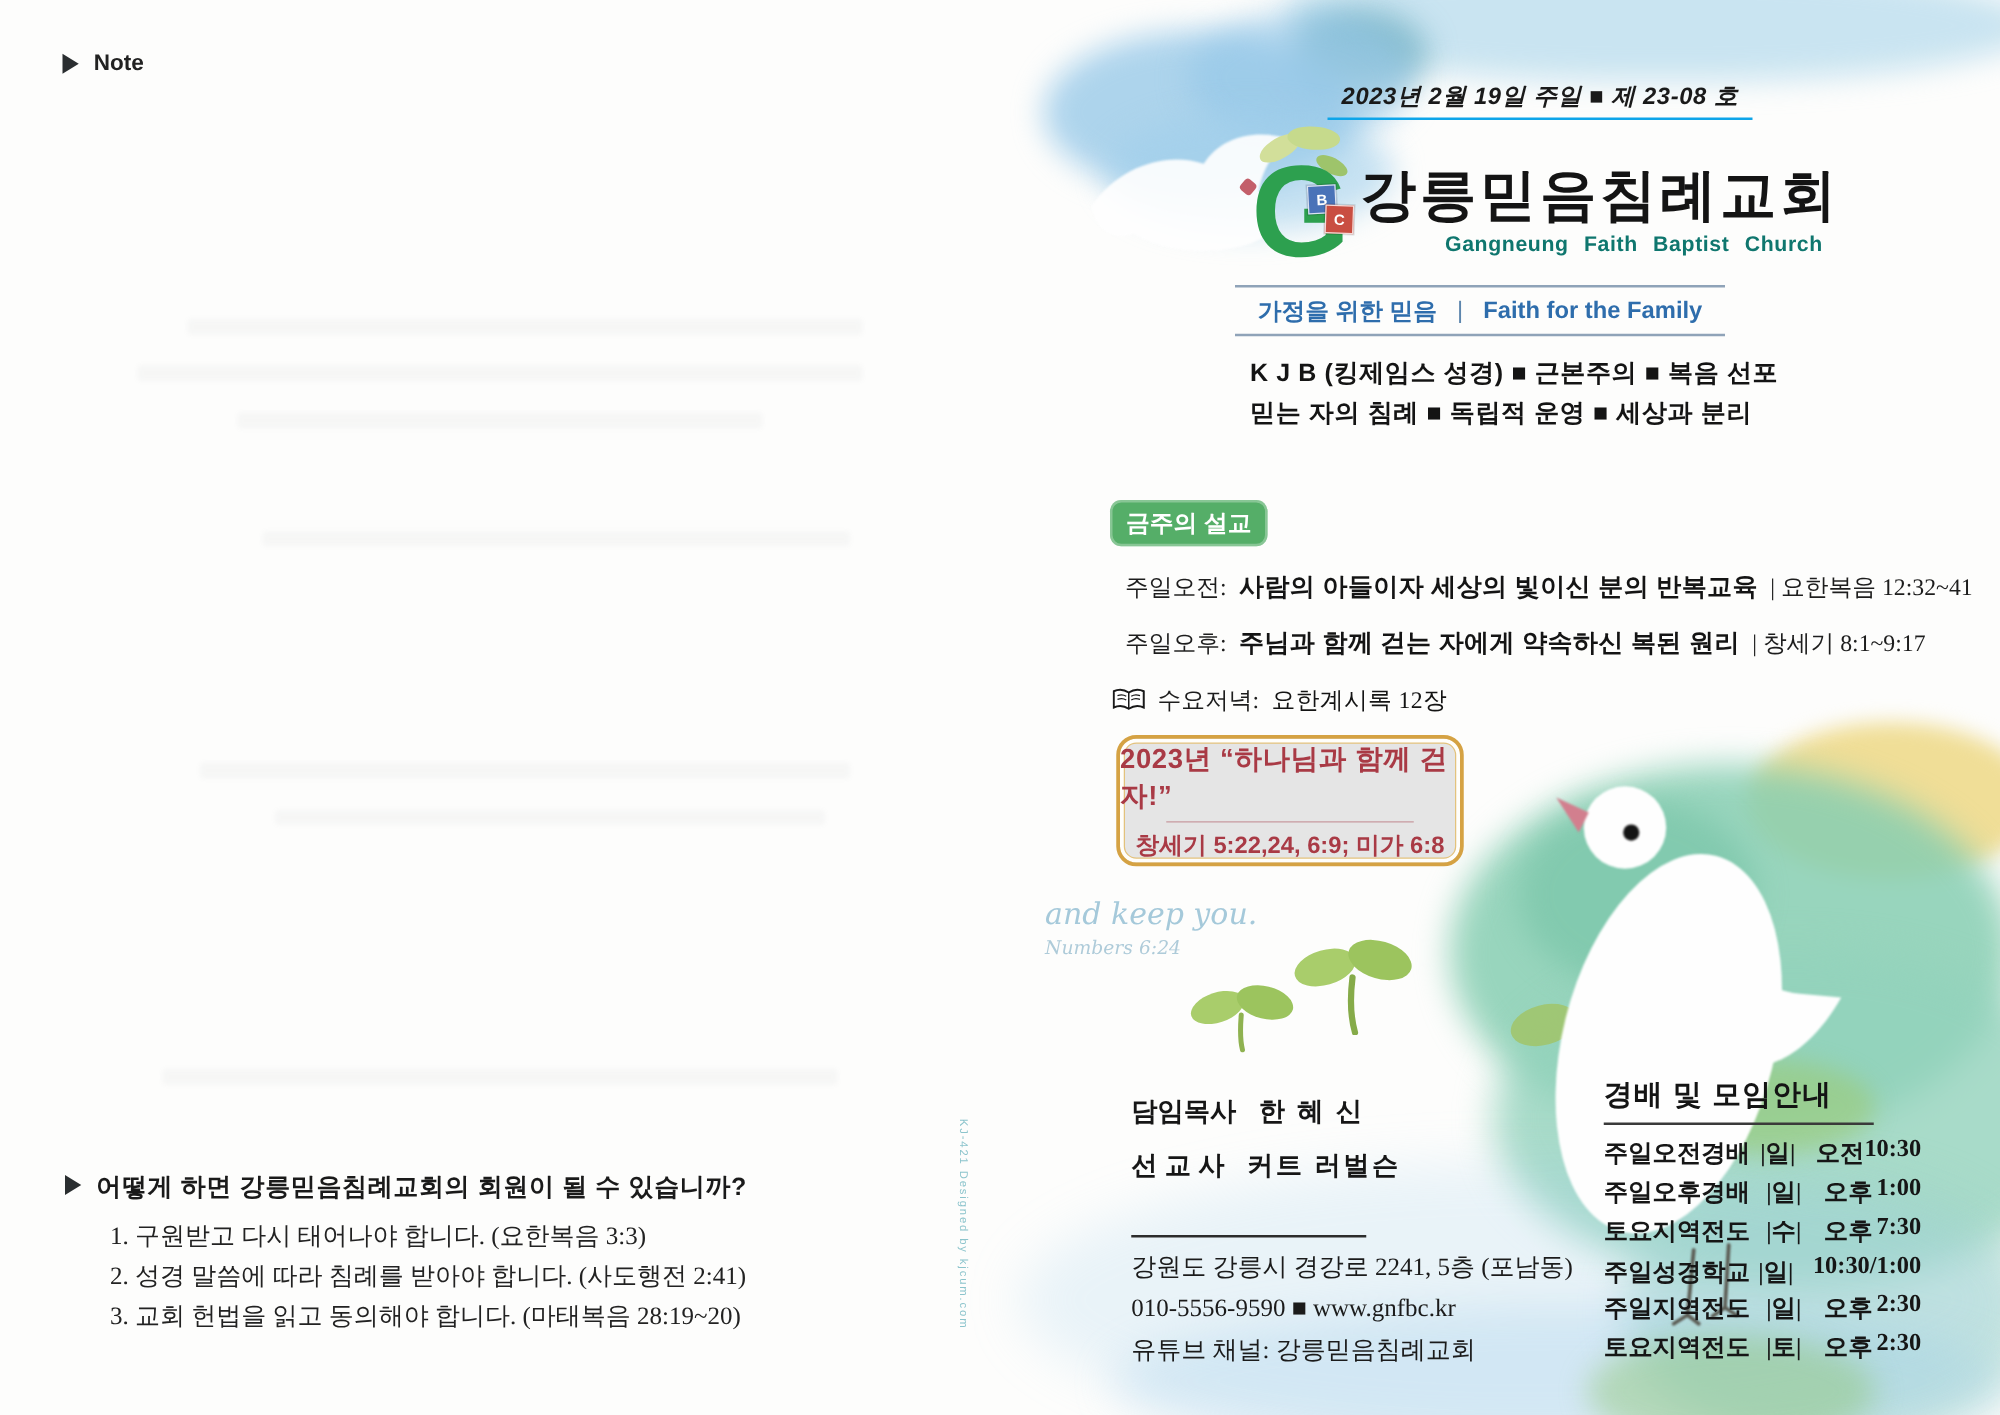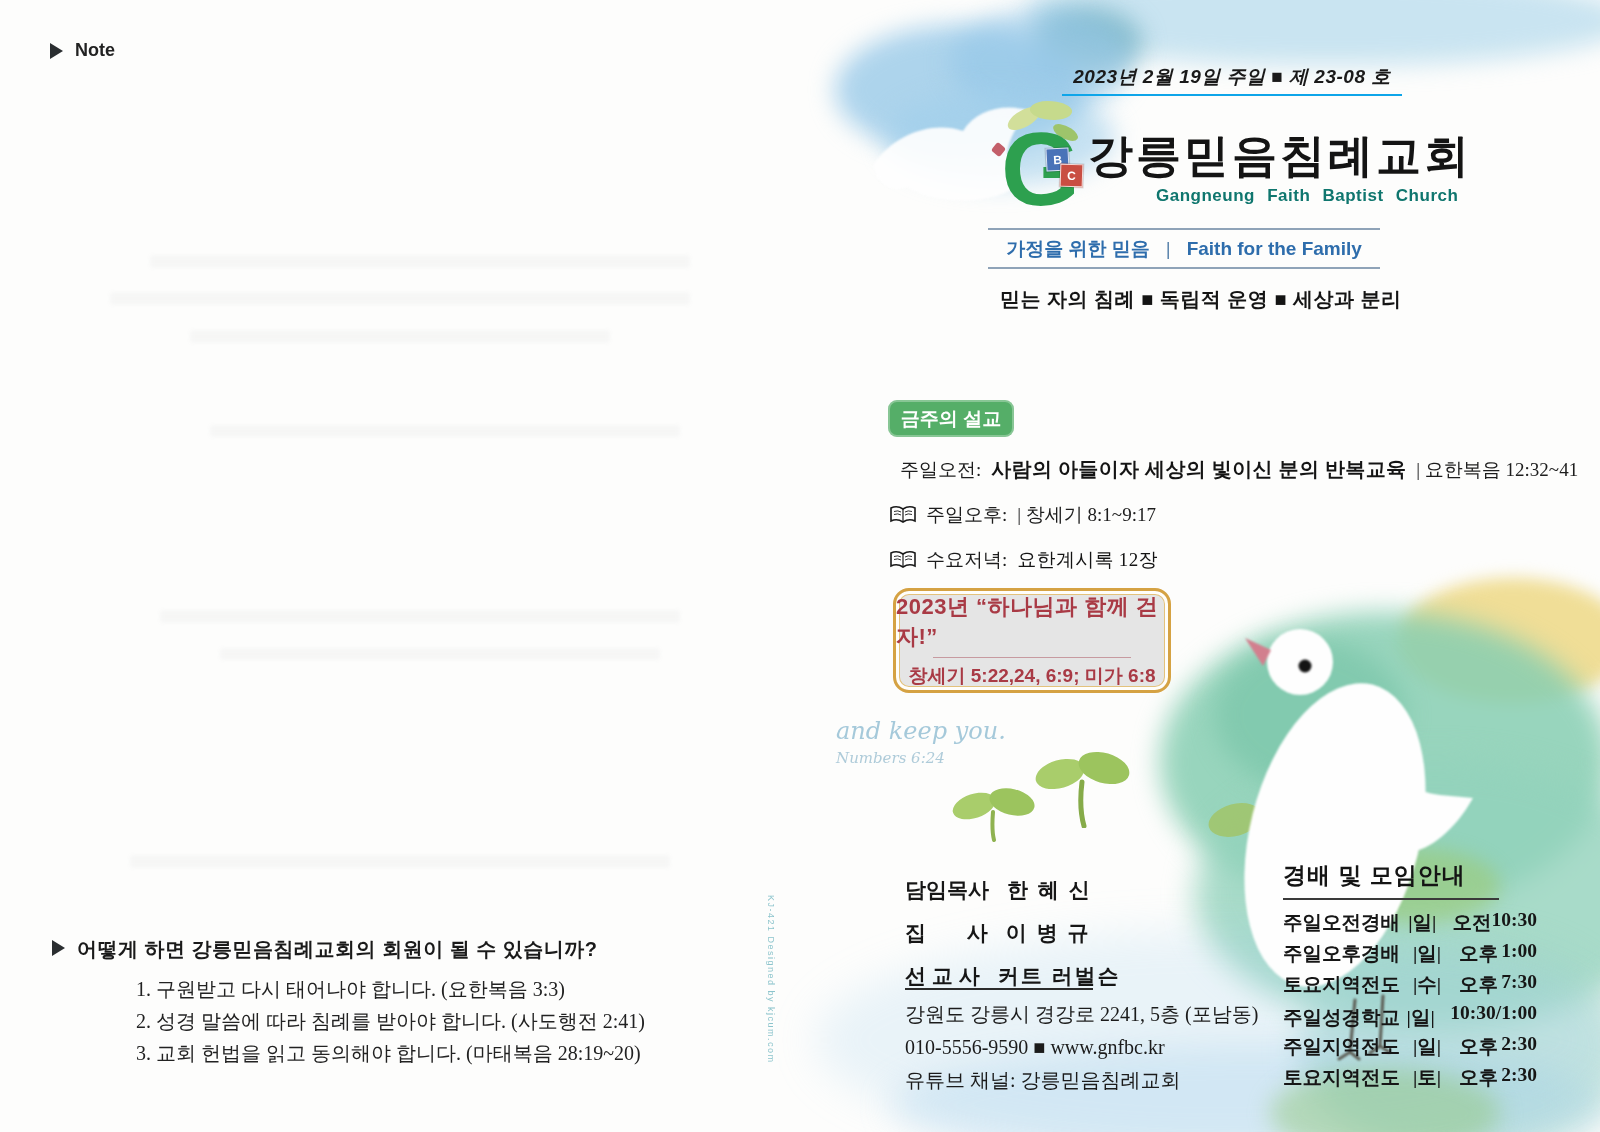--- a/index.html
+++ b/index.html
@@ -13,21 +13,21 @@
   
   .note-row{left:50px;top:40px;display:flex;align-items:center;gap:12px;}
   .tri{width:0;height:0;border-left:13px solid #2a2e30;border-top:8px solid transparent;border-bottom:8px solid transparent;}
   .note-label{font-size:18px;font-weight:700;color:#222;}
   .ghost{position:absolute;background:#8a8f94;opacity:.055;filter:blur(2px);border-radius:3px;}
 
   .membership{left:52px;top:936px;width:640px;}
   .membership-head{display:flex;align-items:flex-start;gap:12px;}
   .membership-q{font-size:20px;font-weight:700;letter-spacing:.5px;}
   .membership-list{margin:10px 0 0 36px;font-family:"Liberation Serif",serif;font-size:20px;line-height:32px;color:#222;}
-  .membership-list div{margin-bottom:0;margin-left:48px;}
+  .membership-list div{margin-bottom:0;}
 
   
   .spine{left:766px;top:895px;writing-mode:vertical-rl;font-size:9px;letter-spacing:1.5px;color:#8cc4cc;}
 
   
   .issue{left:1062px;top:64px;width:340px;text-align:center;font-size:19px;font-weight:700;font-style:italic;
          border-bottom:2px solid #0ea5e9;padding-bottom:4px;letter-spacing:.5px;}
 
   .logo-g{left:1001px;top:118px;font-size:102px;font-weight:700;color:#2da04f;line-height:1;
           font-family:"Liberation Sans",sans-serif;transform:scaleY(1.02);}
@@ -182,20 +182,21 @@
 <div class="abs church-ko">강릉믿음침례교회</div>
 <div class="abs church-en">Gangneung Faith Baptist Church</div>
 
 <div class="abs motto">
   <span>가정을 위한 믿음</span>
   <span class="sep">|</span>
   <span>Faith for the Family</span>
 </div>
 
 <div class="abs principles">
+  <div>K J B (킹제임스 성경)  ■  근본주의  ■  복음 선포</div>
   <div>믿는 자의 침례  ■  독립적 운영  ■  세상과 분리</div>
 </div>
 
 <div class="abs sermon-head">금주의 설교</div>
 
 <div class="abs sermon-list">
   <div class="sermon-item">
     <svg width="26" height="20" viewBox="0 0 26 20">
         <path d="M1 3 Q7 0 13 4 Q19 0 25 3 V16 Q19 13 13 17 Q7 13 1 16 Z" fill="#fff" stroke="#1a1a1a" stroke-width="1.6"></path>
         <line x1="13" y1="4" x2="13" y2="17" stroke="#1a1a1a" stroke-width="1.2"></line>
@@ -205,20 +206,21 @@
     <span class="sermon-title">사람의 아들이자 세상의 빛이신 분의 반복교육</span>
     <span class="sermon-ref">|  요한복음 12:32~41</span>
   </div>
   <div class="sermon-item">
     <svg width="26" height="20" viewBox="0 0 26 20">
         <path d="M1 3 Q7 0 13 4 Q19 0 25 3 V16 Q19 13 13 17 Q7 13 1 16 Z" fill="#fff" stroke="#1a1a1a" stroke-width="1.6"></path>
         <line x1="13" y1="4" x2="13" y2="17" stroke="#1a1a1a" stroke-width="1.2"></line>
         <path d="M4 6.5 Q8 5 11 7 M4 9.5 Q8 8 11 10 M15 7 Q18 5 22 6.5 M15 10 Q18 8 22 9.5" stroke="#1a1a1a" stroke-width="0.9" fill="none"></path>
       </svg>
     <span class="sermon-label">주일오후:</span>
+    <span class="sermon-title">주님과 함께 걷는 자에게 약속하신 복된 원리</span>
     <span class="sermon-ref">|  창세기 8:1~9:17</span>
   </div>
   <div class="sermon-item">
     <svg width="26" height="20" viewBox="0 0 26 20">
         <path d="M1 3 Q7 0 13 4 Q19 0 25 3 V16 Q19 13 13 17 Q7 13 1 16 Z" fill="#fff" stroke="#1a1a1a" stroke-width="1.6"></path>
         <line x1="13" y1="4" x2="13" y2="17" stroke="#1a1a1a" stroke-width="1.2"></line>
         <path d="M4 6.5 Q8 5 11 7 M4 9.5 Q8 8 11 10 M15 7 Q18 5 22 6.5 M15 10 Q18 8 22 9.5" stroke="#1a1a1a" stroke-width="0.9" fill="none"></path>
       </svg>
     <span class="sermon-label">수요저녁:</span>
     <span class="sermon-title">요한계시록 12장</span>
@@ -236,24 +238,20 @@
   <div class="verse-l2">and keep you.</div>
   <div class="verse-l3">Numbers 6:24</div>
 </div>
 
 <div class="abs staff">
   <div class="staff-row">
     <span class="staff-role">담임목사</span>
     <span class="staff-name">한 혜 신</span>
   </div>
   <div class="staff-row">
-    <span class="staff-role">집       사</span>
-    <span class="staff-name">이 병 규</span>
-  </div>
-  <div class="staff-row">
     <span class="staff-role">선 교 사</span>
     <span class="staff-name">커트 러벌슨</span>
   </div>
 </div>
 
 <div class="abs contact-rule"></div>
 <div class="abs contact">
   <div>강원도 강릉시 경강로 2241, 5층 (포남동)</div>
   <div>010-5556-9590  ■  www.gnfbc.kr</div>
   <div>유튜브 채널: 강릉믿음침례교회</div>

